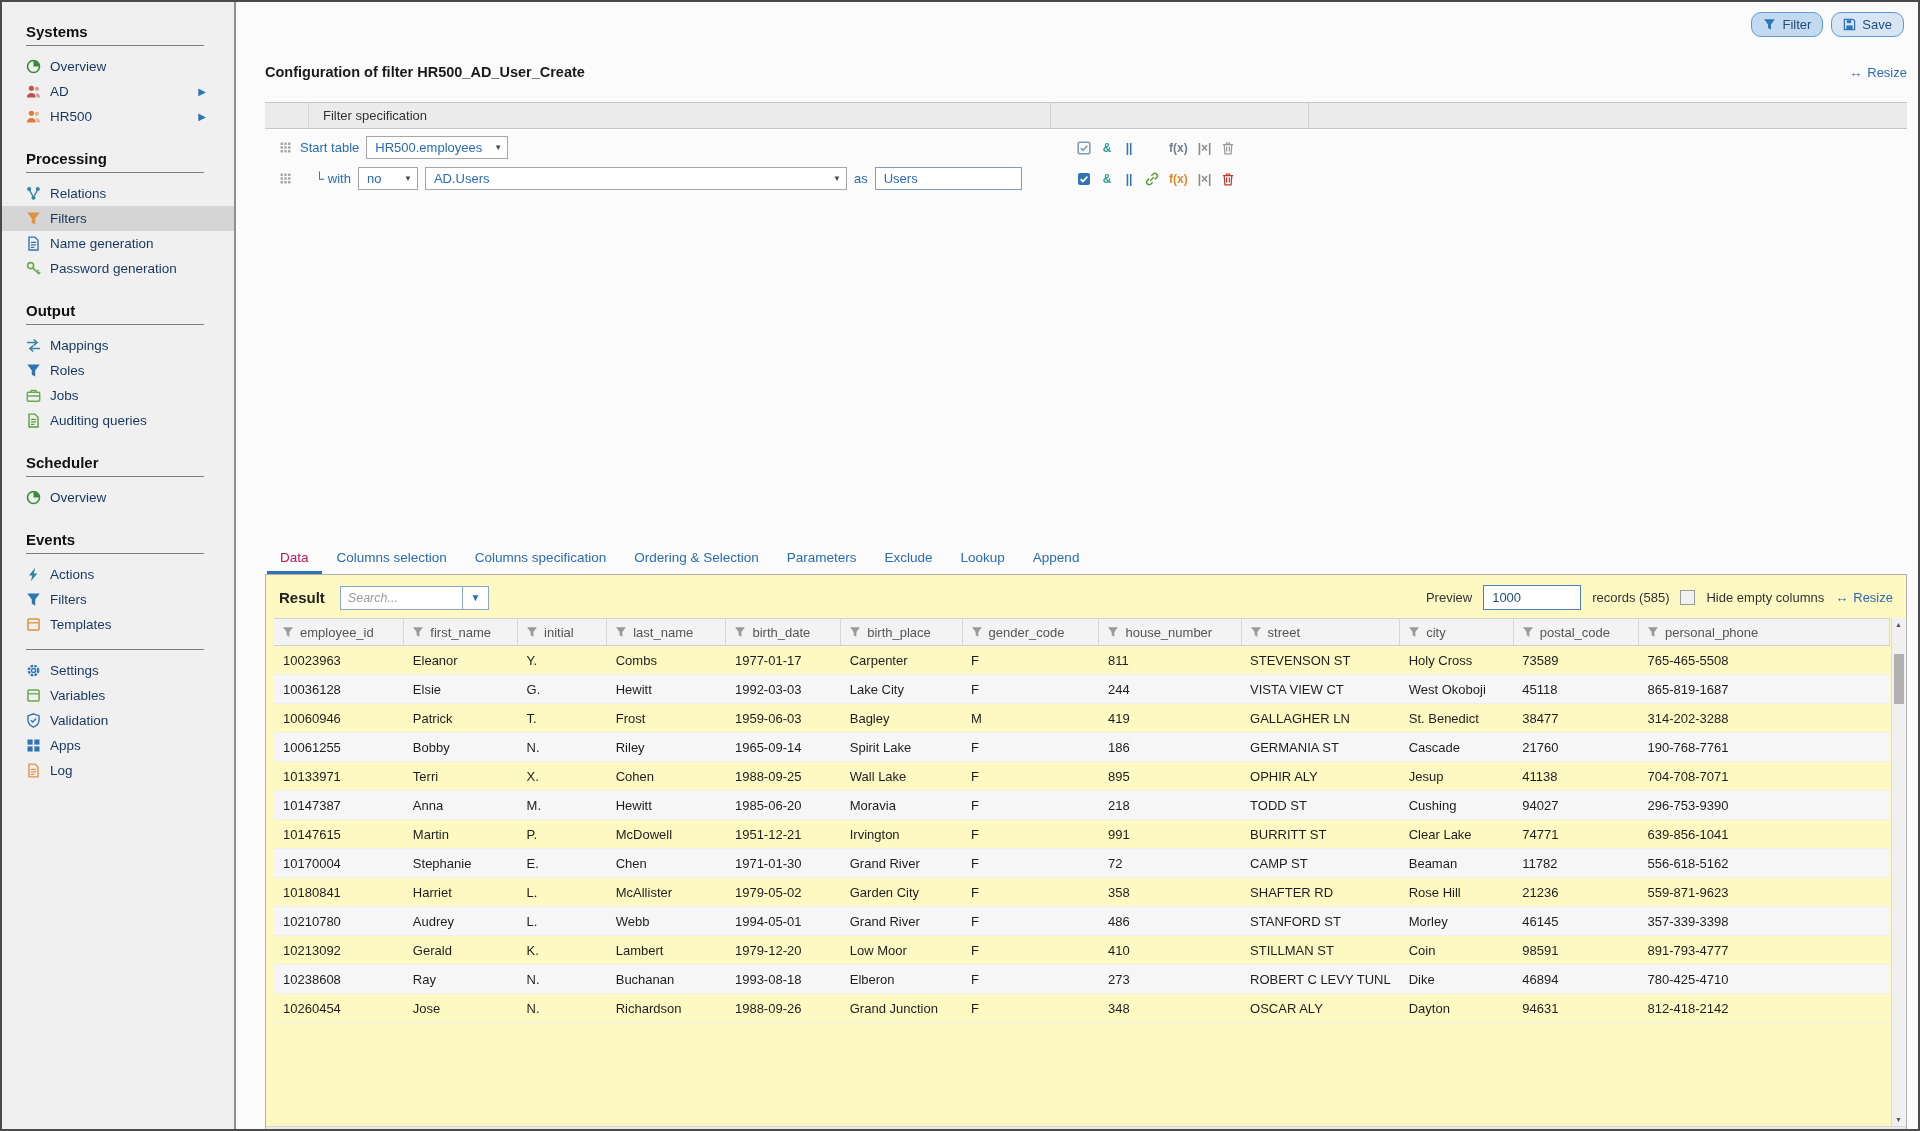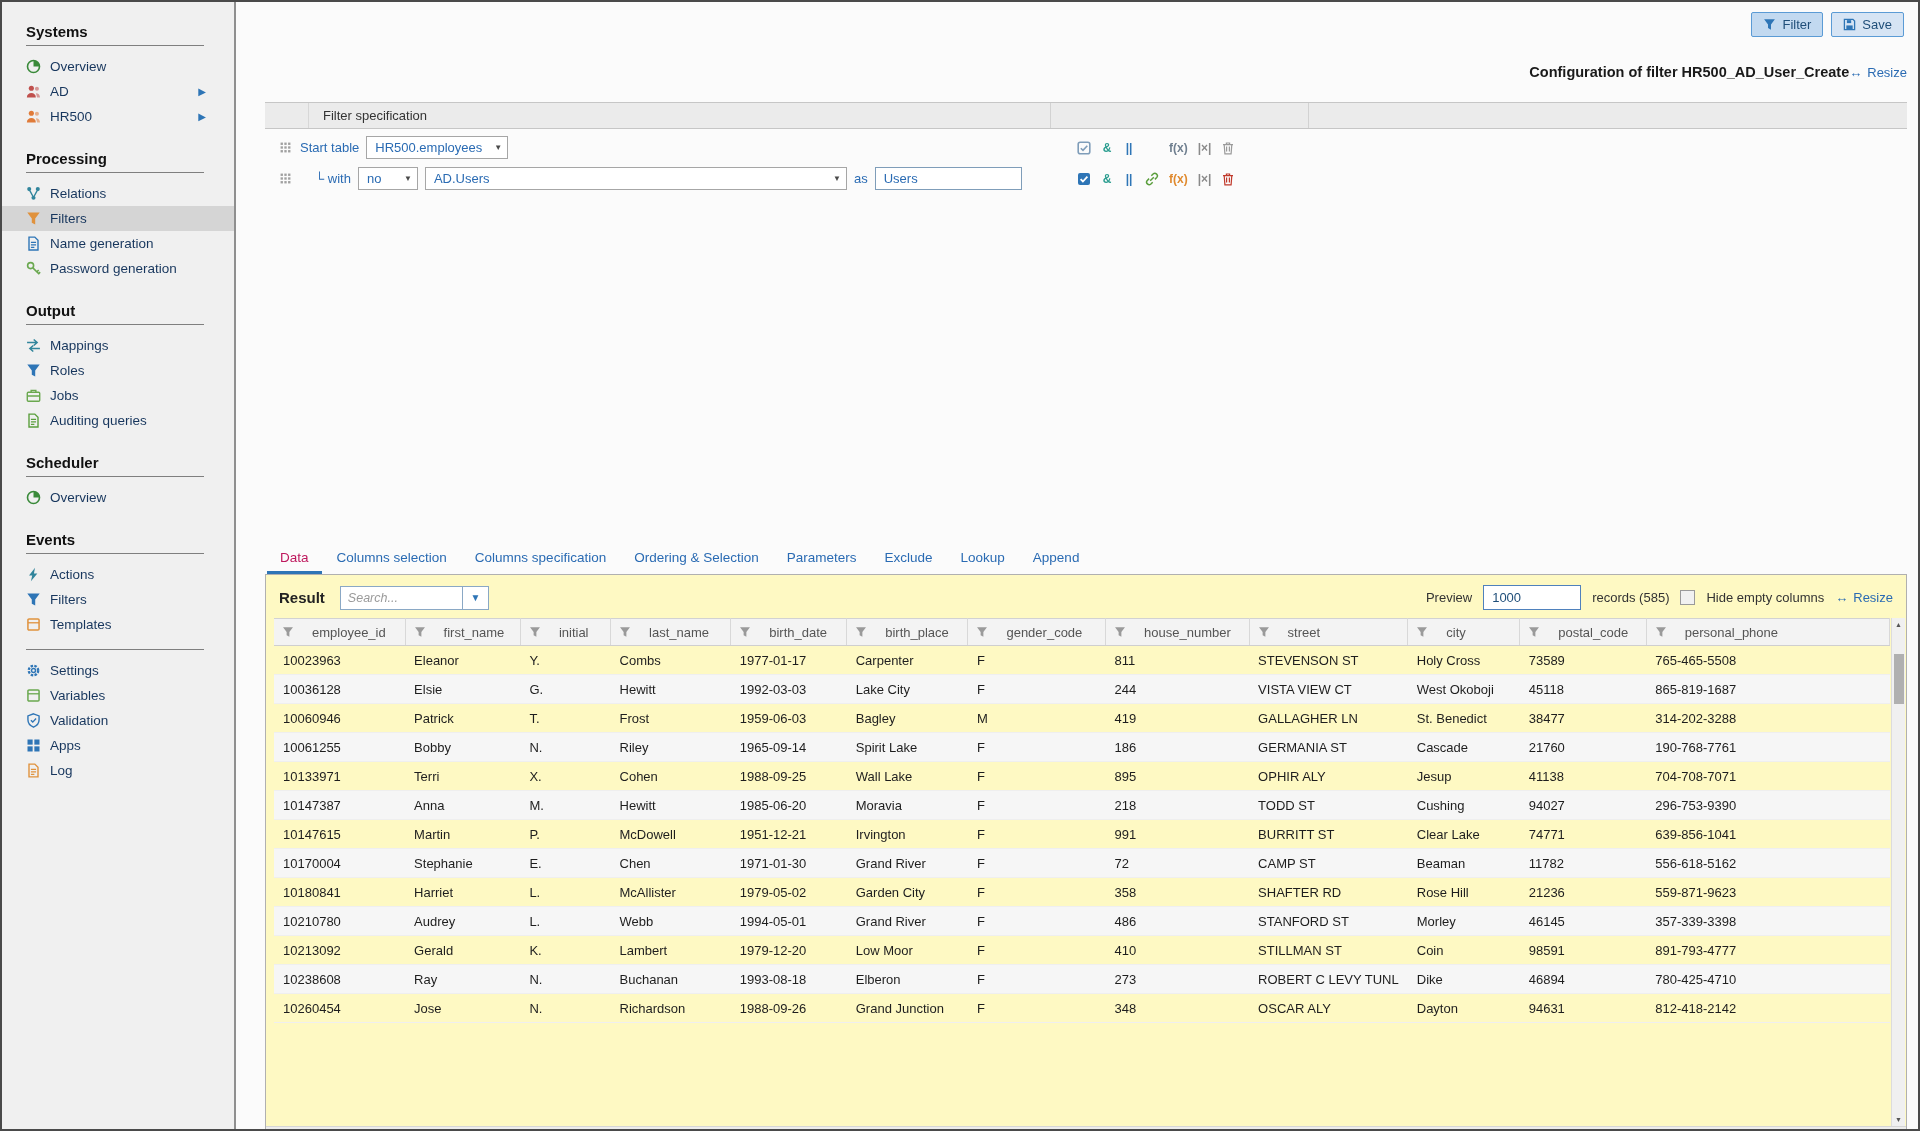--- a/index.html
+++ b/index.html
@@ -14,25 +14,25 @@
   .sb-rule{border-top:1px solid #7f7f7f;margin:0 30px 8px 24px}
   .sb-item{display:flex;align-items:center;gap:9px;padding:5px 24px;color:#17365d;cursor:pointer;font-size:13.5px}
   .sb-item.selected{background:#d5d5d5}
   .sb-arrow{margin-left:auto;color:#2e75b6;font-size:10px;margin-right:4px;cursor:pointer}
   .icn{display:inline-flex;width:15px;height:15px;flex:none;color:#666}
   .icn svg{width:100%;height:100%;fill:currentColor}
 
   
   .main{flex:1;position:relative;padding:0 11px 0 29px;overflow:hidden;background:#fbfbfb}
   .top-actions{position:absolute;top:10px;right:14px;display:flex;gap:8px}
-  .btn{display:inline-flex;align-items:center;gap:6px;padding:4px 11px;border:1px solid #5b9bd5;background:#d6e4f4;color:#1f4e79;font-size:13px;cursor:pointer;font-family:inherit;border-radius:2px}
+  .btn{display:inline-flex;align-items:center;gap:6px;padding:4px 11px;border:1px solid #5b9bd5;background:#d6e4f4;color:#1f4e79;font-size:13px;cursor:pointer;font-family:inherit;border-radius:10px}
   .btn .icn{width:13px;height:13px;color:#2e75b6}
   .btn.pressed{background:#c2d9f0}
 
-  .title-row{display:flex;justify-content:flex-end;align-items:center;margin-top:62px}
+  .title-row{display:flex;justify-content:space-between;align-items:center;margin-top:62px}
   .page-title{font-size:14.5px;font-weight:bold;color:#1a1a1a}
   .link{color:#2a6bb3;font-size:13px;cursor:pointer;display:inline-flex;align-items:center;gap:5px;text-decoration:none}
   .link .rg{font-weight:bold}
 
   
   .fs-panel{margin-top:22px;position:relative}
   .fs-header{height:27px;background:#ebebeb;border-top:1px solid #c6c6c6;border-bottom:1px solid #c6c6c6;display:flex;align-items:center;position:relative;color:#333}
   .fs-dragcol{width:44px;height:100%;border-right:1px solid #d7d7d7}
   .fs-title{padding-left:14px}
   .fs-sep{position:absolute;top:0;bottom:0;width:1px;background:#d2d2d2}
@@ -64,21 +64,21 @@
   .search input::placeholder{color:#9a9a9a;font-style:italic}
   .search .combo{width:27px;border:1px solid #8aa8c5;background:#fff;display:flex;align-items:center;justify-content:center;color:#2e75b6;font-size:10px;cursor:pointer}
   .tb-right{margin-left:auto;display:flex;align-items:center;gap:11px;color:#333}
   .preview-input{width:98px;height:25px;border:1px solid #4f81bd;padding:0 8px;color:#1f4e79;font-family:inherit;font-size:13px;outline:none}
   .cb{width:15px;height:15px;border:1px solid #9a9a9a;background:#f1f1f1;display:inline-block;cursor:pointer;flex:none}
 
   .table-zone{position:relative;flex:1;overflow:hidden;margin:0 1px 0 8px}
   .table-scroll{overflow:hidden;height:100%;margin-right:15px}
   table{border-collapse:collapse;table-layout:fixed}
   th{height:27px;background:#f3f3f3;border-right:1px solid #d8d8d8;border-top:1px solid #d2d2d2;border-bottom:1px solid #cfcfcf;font-weight:normal;color:#555;text-align:left;padding:0 8px;font-size:13px;white-space:nowrap;overflow:hidden;cursor:pointer}
-  .th-inner{display:flex;align-items:center;gap:18px;overflow:hidden}
+  .th-inner{display:flex;align-items:center;gap:6px;overflow:hidden}
   .th-inner .icn{width:12px;height:12px;color:#9a9a9a}
   td{height:29px;padding:0 9px;font-size:13px;color:#1e1e1e;border-bottom:1px solid #efefef;white-space:nowrap;overflow:hidden}
   tbody tr:nth-child(even){background:#f6f6f6}
 
   .vscroll{position:absolute;top:0;right:0;width:14px;bottom:0;background:#f0f0f0;border-left:1px solid #dcdcdc}
   .vs-arrow{position:absolute;left:0;right:0;height:13px;display:flex;align-items:center;justify-content:center;font-size:7px;color:#555;cursor:pointer}
   .vs-up{top:0}.vs-down{bottom:0}
   .vthumb{position:absolute;left:2px;width:10px;top:36px;height:50px;background:#b0b0b0;cursor:grab}
 
   .hscroll{height:15px;background:#ececec;border-top:1px solid #d6d6d6;position:relative;flex:none}

